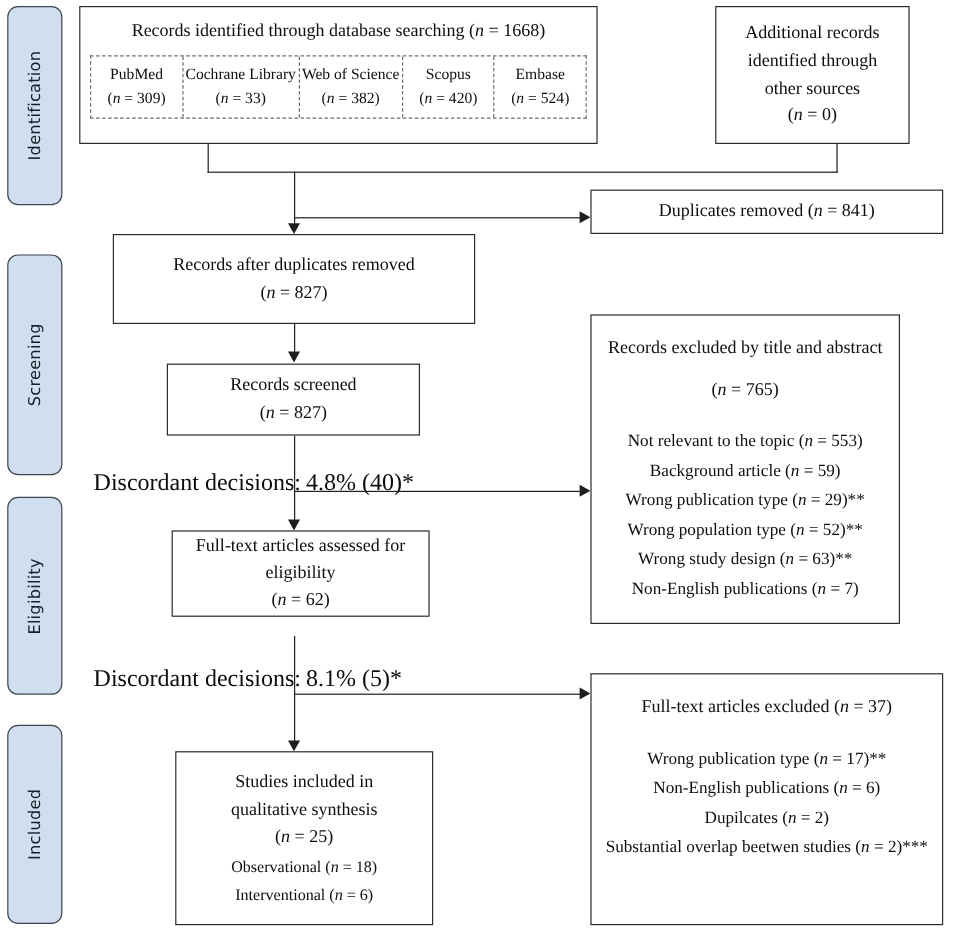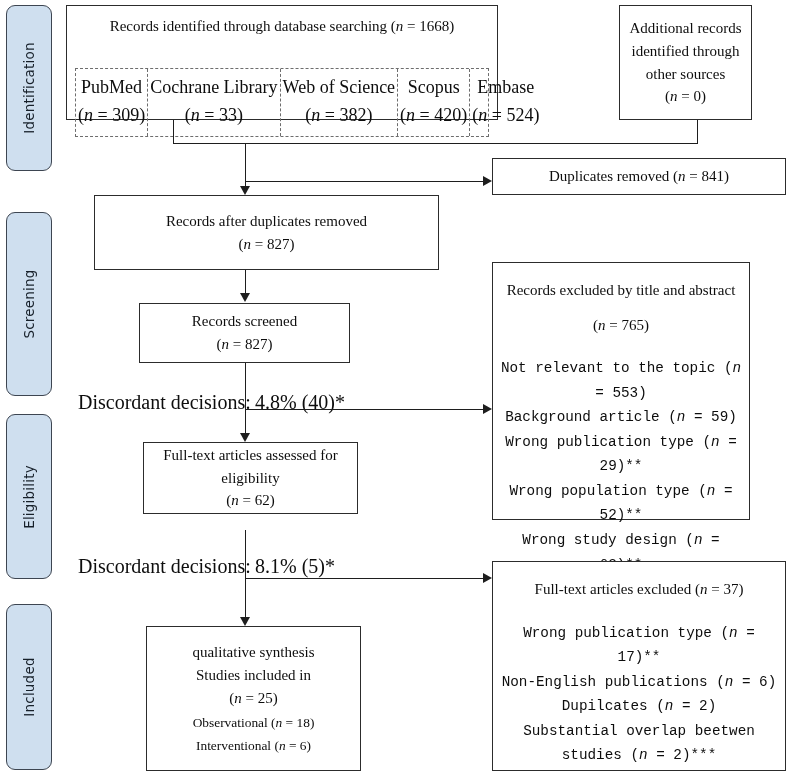--- a/index.html
+++ b/index.html
@@ -73,42 +73,41 @@
     width: calc(100% - 16px);
     margin: 0 8px 8px 8px;
     border: 1px dashed #6d6d6d;
     box-sizing: border-box;
   }
   .db-cell {
     flex: 1 1 0;
     border-right: 1px dashed #6d6d6d;
     text-align: center;
     padding: 5px 2px 6px 2px;
-    font-size: 18px;
+    font-size: 13px;
     line-height: 1.55;
     box-sizing: border-box;
   }
   .db-cell:last-child { border-right: none; }
   .db-cell .nm { display: block; white-space: nowrap; }
 
   
   .box.excluded { justify-content: flex-start; }
   .box.excluded .head {
     width: 100%;
     text-align: center;
     margin-top: 12px;
     font-size: 15px;
     line-height: 1.5;
   }
   .box.excluded .reasons {
     width: 100%;
     margin-top: 20px;
     font-size: 14.3px;
     line-height: 1.72;
-    font-family: Liberation Mono, monospace;
   }
   .box .sub {
     width: 100%;
     text-align: center;
     font-size: 13.4px;
     line-height: 1.5;
     margin-top: 3px;
   }
 
   
@@ -151,21 +150,21 @@
   <div class="phase" id="phase-screening" style="left:6px; top:212px; width:46px; height:184px;">
     <span class="phase-label">Screening</span>
   </div>
   <div class="phase" id="phase-eligibility" style="left:6px; top:414px; width:46px; height:165px;">
     <span class="phase-label">Eligibility</span>
   </div>
   <div class="phase" id="phase-included" style="left:6px; top:604px; width:46px; height:166px;">
     <span class="phase-label">Included</span>
   </div>
 
-  <div class="box" id="box-identified" style="left:66px; top:5px; width:432px; height:115px;gap:22px;">
+  <div class="box" id="box-identified" style="left:66px; top:5px; width:432px; height:115px;">
     <div class="title">Records identified through database searching (<em class="it">n</em> = 1668)</div>
     <div class="db-table">
       <div class="db-cell">
         <span class="nm">PubMed</span>
         <span class="nm">(<em class="it">n</em> = 309)</span>
       </div>
       <div class="db-cell">
         <span class="nm">Cochrane Library</span>
         <span class="nm">(<em class="it">n</em> = 33)</span>
       </div>
@@ -177,41 +176,41 @@
         <span class="nm">Scopus</span>
         <span class="nm">(<em class="it">n</em> = 420)</span>
       </div>
       <div class="db-cell">
         <span class="nm">Embase</span>
         <span class="nm">(<em class="it">n</em> = 524)</span>
       </div>
     </div>
   </div>
 
-  <div class="box" id="box-additional" style="left:619px; top:5px; width:133px; height:115px;">
+  <div class="box" id="box-additional" style="left:596px; top:5px; width:162px; height:115px;">
     <span class="ln">Additional records</span>
     <span class="ln">identified through</span>
     <span class="ln">other sources</span>
     <span class="ln">(<em class="it">n</em> = 0)</span>
   </div>
 
   <div class="vline" style="left:173px; top:120px; height:24px;"></div>
   <div class="vline" style="left:697px; top:120px; height:24px;"></div>
   <div class="hline" style="left:173px; top:143px; width:525px;"></div>
   <div class="vline" style="left:245px; top:143px; height:45px;"></div>
   <div class="arrow-down" style="left:240px; top:186px;"></div>
 
   <div class="hline" style="left:245px; top:181px; width:240px;"></div>
   <div class="arrow-right" style="left:483px; top:176px;"></div>
 
   <div class="box" id="box-duplicates-removed" style="left:492px; top:158px; width:294px; height:37px;">
     <span class="ln">Duplicates removed  (<em class="it">n</em> = 841)</span>
   </div>
 
-  <div class="box" id="box-after-duplicates" style="left:94px; top:195px; width:345px; height:75px;">
+  <div class="box" id="box-after-duplicates" style="left:94px; top:195px; width:302px; height:75px;">
     <span class="ln">Records after duplicates removed</span>
     <span class="ln">(<em class="it">n</em> = 827)</span>
   </div>
 
   <div class="vline" style="left:245px; top:270px; height:25px;"></div>
   <div class="arrow-down" style="left:240px; top:293px;"></div>
 
   <div class="box" id="box-screened" style="left:139px; top:303px; width:211px; height:60px;">
     <span class="ln">Records screened</span>
     <span class="ln">(<em class="it">n</em> = 827)</span>
@@ -258,20 +257,20 @@
     <div class="head">Full-text articles excluded (<em class="it">n</em> = 37)</div>
     <div class="reasons">
       <div>Wrong publication type (<em class="it">n</em> = 17)**</div>
       <div>Non-English publications (<em class="it">n</em> = 6)</div>
       <div>Dupilcates (<em class="it">n</em> = 2)</div>
       <div>Substantial overlap beetwen studies (<em class="it">n</em> = 2)***</div>
     </div>
   </div>
 
   <div class="box" id="box-included-studies" style="left:146px; top:626px; width:215px; height:145px;">
+    <span class="ln">Studies included in</span>
     <span class="ln">qualitative synthesis</span>
-    <span class="ln">Studies included in</span>
     <span class="ln">(<em class="it">n</em> = 25)</span>
     <div class="sub">Observational (<em class="it">n</em> = 18)</div>
     <div class="sub">Interventional (<em class="it">n</em> = 6)</div>
   </div>
 
 </div>
 
 </body></html>

